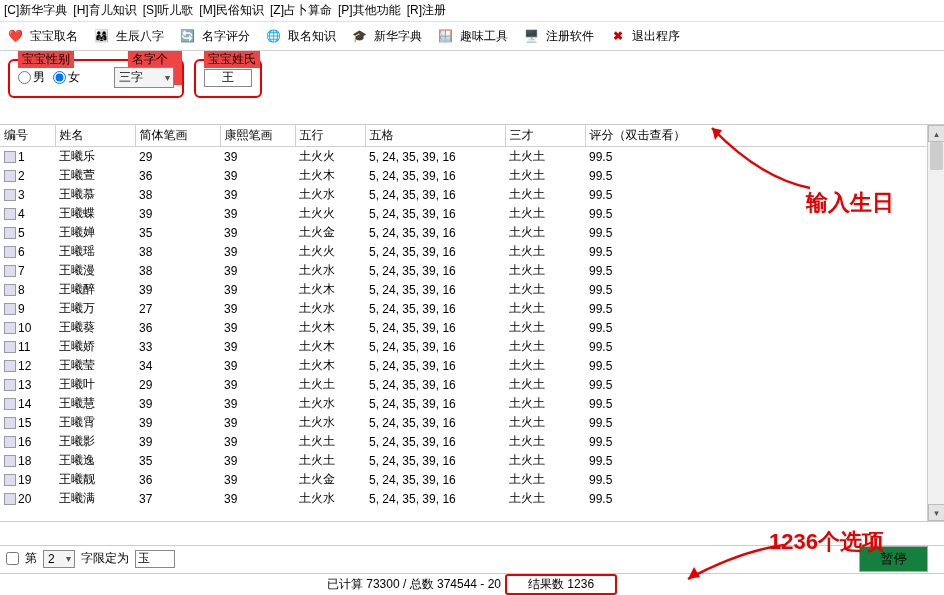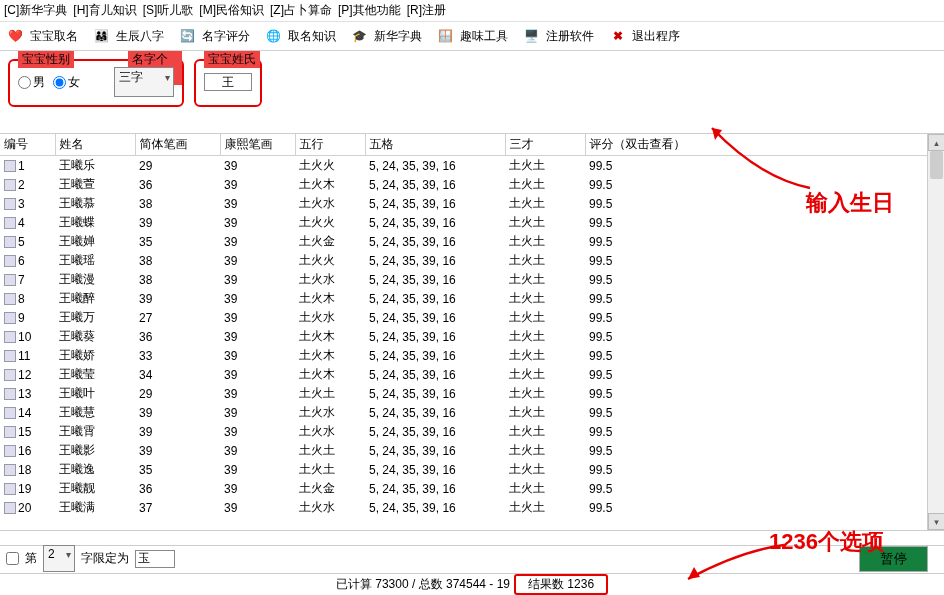--- a/index.html
+++ b/index.html
@@ -8,37 +8,37 @@
     .menubar span { cursor: pointer; }
     .toolbar { display: flex; align-items: center; padding: 4px 6px; gap: 14px; border-bottom: 1px solid #d0d0d0; }
     .tool { display: flex; align-items: center; gap: 4px; cursor: pointer; }
     .tool .icon { width: 20px; height: 20px; display: inline-flex; align-items: center; justify-content: center; }
     .options { display: flex; padding: 8px 8px 26px; gap: 10px; }
     .group { border: 2px solid #e60000; border-radius: 6px; padding: 6px 8px 8px; position: relative; display: flex; align-items: center; gap: 8px; }
     .group .title { position: absolute; top: -10px; left: 8px; background: #ef4444; padding: 0 4px; font-size: 12px; }
     .group label { display: flex; align-items: center; gap: 2px; }
     .group select, .group input[type="text"] { font-size: 12px; border: 1px solid #888; background: #fff; padding: 1px 2px; }
     .group input[type="text"] { width: 48px; text-align: center; }
-    .select { display: inline-flex; align-items: center; border: 1px solid #888; background: #f4f4f4; padding: 1px 14px 10px 4px; position: relative; font-size: 12px; }
+    .select { display: inline-flex; align-items: center; border: 1px solid #888; background: #f4f4f4; padding: 1px 14px 1px 4px; position: relative; font-size: 12px; }
     .select::after { content: "▾"; position: absolute; right: 3px; font-size: 10px; color: #555; }
     .red-arrow { position: absolute; color: #e60000; z-index: 5; }
     .red-label { color: #e60000; font-size: 22px; font-weight: 700; position: absolute; }
     .table-wrap { position: relative; height: 398px; overflow: hidden; border-top: 1px solid #ccc; border-bottom: 1px solid #ccc; }
     .table { width: 100%; border-collapse: collapse; }
     .table th { text-align: left; font-weight: 400; padding: 2px 4px; border-right: 1px solid #d0d0d0; border-bottom: 1px solid #d0d0d0; background: #fff; margin-top: 32px; }
     .table td { padding: 1px 4px; white-space: nowrap; }
     .row-icon { display: inline-block; width: 12px; height: 12px; background: #dde; border: 1px solid #99a; margin-right: 2px; vertical-align: middle; }
     .scrollbar { position: absolute; right: 0; top: 0; width: 17px; height: 100%; background: #f0f0f0; border-left: 1px solid #ccc; }
     .sb-btn { width: 17px; height: 17px; background: #e4e4e4; border: 1px solid #bbb; display: flex; align-items: center; justify-content: center; font-size: 9px; color: #555; position: absolute; }
     .sb-thumb { position: absolute; left: 2px; width: 13px; background: #cdcdcd; border-radius: 2px; }
     .footer { display: flex; align-items: center; padding: 4px 6px; gap: 6px; border-top: 1px solid #ccc; position: absolute; bottom: 24px; left: 0; right: 0; height: 26px; }
     .footer input[type="text"] { width: 40px; border: 1px solid #888; padding: 1px 2px; font-size: 12px; }
     .btn { padding: 3px 20px; border: 1px solid #aaa; background: #15803d; cursor: pointer; position: absolute; right: 16px; }
     .status { position: absolute; bottom: 0; left: 0; right: 0; height: 22px; border-top: 1px solid #ccc; display: flex; align-items: center; justify-content: center; font-size: 12px; }
-    .status .highlight { border: 2px solid #e60000; padding: 0 12px; border-radius: 3px; margin-left: 4px; }
+    .status .highlight { border: 2px solid #e60000; padding: 0 21px; border-radius: 3px; margin-left: 4px; }
     .col-num{width:55px}.col-name{width:80px}.col-simp{width:85px}.col-kang{width:75px}.col-wx{width:70px}.col-wg{width:140px}.col-sc{width:80px}.col-score{width:auto}
   </style>
 </head>
 <body>
 
 <div class="menubar">
   <span>[C]新华字典</span>
   <span>[H]育儿知识</span>
   <span>[S]听儿歌</span>
   <span>[M]民俗知识</span>
@@ -326,21 +326,21 @@
 <div class="footer">
   <input type="checkbox" style="">
   <span>第</span>
   <span class="select" style="width:32px">2</span>
   <span>字限定为</span>
   <input type="text" value="玉" style="">
   <button class="btn">暂停</button>
 </div>
 
 <div class="status">
-  <span>已计算 73300 / 总数 374544 - 19</span>
+  <span>已计算 73300 / 总数 374544 - 20</span>
   <span class="highlight">结果数 1236</span>
 </div>
 
 <div class="red-label" style="bottom:38px;right:60px">1236个选项</div>
 <svg class="red-arrow" style="bottom:6px;left:680px" width="110" height="50">
     <path d="M104 6 Q60 12 8 40" stroke="#e60000" stroke-width="2.5" fill="none"></path>
     <path d="M8 40 L20 38 L14 28 Z" fill="#e60000"></path>
   </svg>
 
 </body></html>

